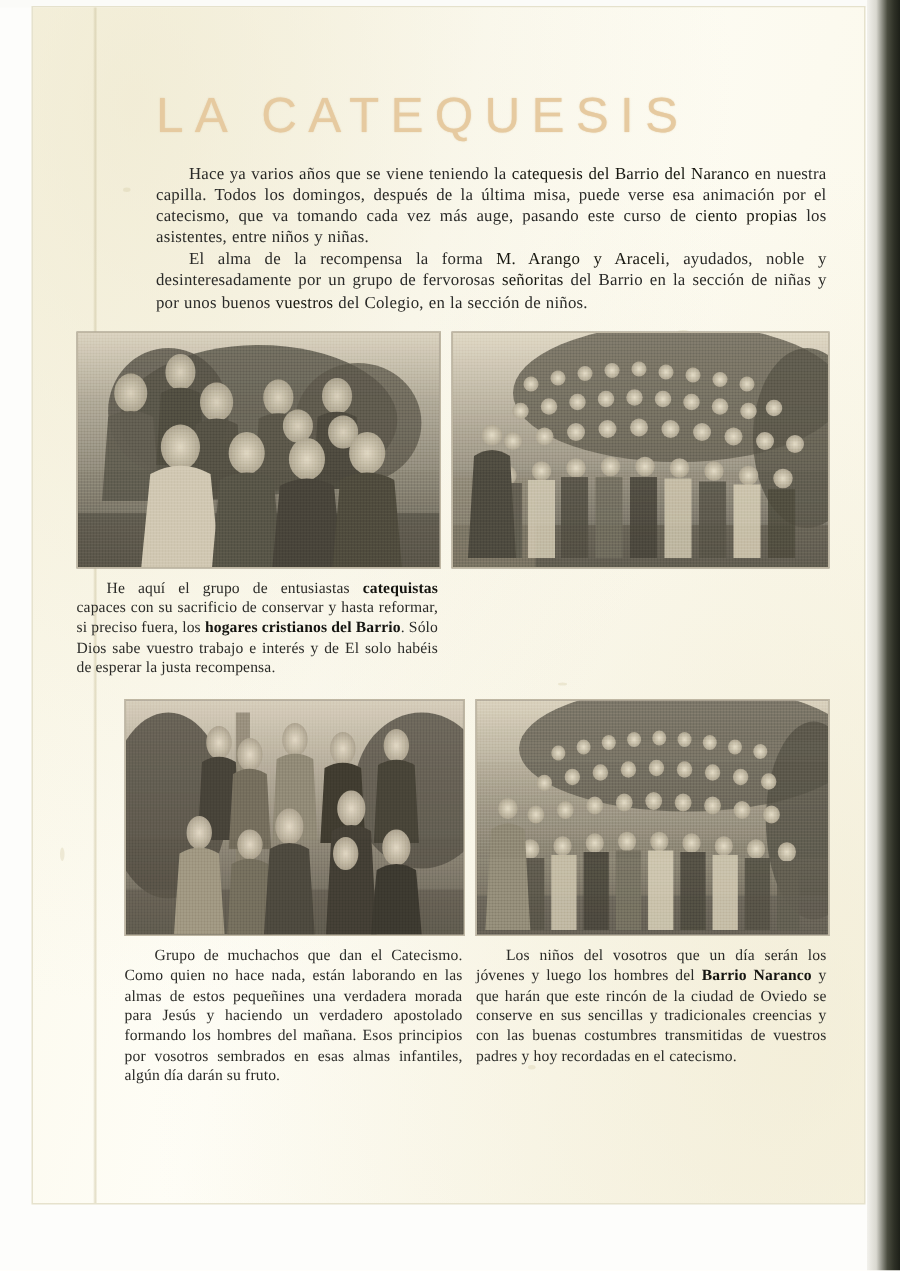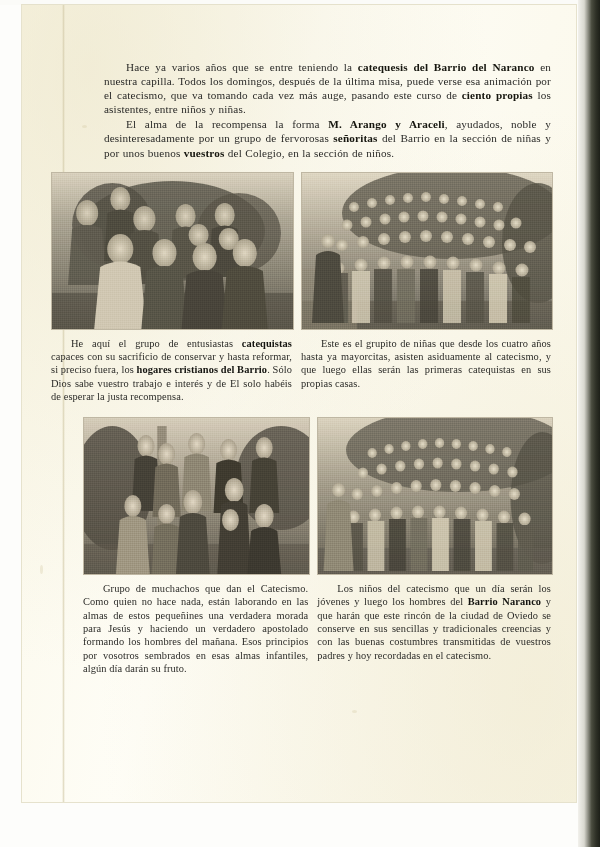--- a/index.html
+++ b/index.html
@@ -97,21 +97,21 @@
   p.para {
     margin: 0 0 1px 0;
     font-size: 11.2px;
     line-height: 14.1px;
     text-align: justify;
     text-indent: 22px;
     color: #2a2a28;
     letter-spacing: 0.15px;
     word-spacing: 0.4px;
   }
-  p.para b { font-weight: 700; color: #16160f; }
+  p.para b { font-weight: 400; color: #16160f; }
 
   
   .row {
     display: flex;
     gap: 9px;
     margin-top: 12px;
   }
   .cell { width: 245.5px; }
   .cell.left  { width: 241px; }
   .cell.right { width: 250px; }
@@ -162,23 +162,24 @@
     <div class="gutter"></div>
     <div class="paper-speck" style="left:60px;  top:120px; width:5px;  height:3px;"></div>
     <div class="paper-speck" style="left:430px; top:215px; width:7px;  height:2px;"></div>
     <div class="paper-speck" style="left:470px; top:217px; width:4px;  height:4px;"></div>
     <div class="paper-speck" style="left:350px; top:450px; width:6px;  height:2px;"></div>
     <div class="paper-speck" style="left:18px;  top:560px; width:3px;  height:9px;"></div>
     <div class="paper-speck" style="left:330px; top:705px; width:5px;  height:3px;"></div>
 
     <div id="content">
 
+      <h1 class="title">LA CATEQUESIS</h1>
 
       <div class="body-col">
-        <p class="para"><span>Hace ya varios años que se entre teniendo la </span><b>catequesis del Barrio del Naranco</b><span> en nuestra capilla. Todos los domingos, después de la última misa, puede verse esa animación por el catecismo, que va tomando cada vez más auge, pasando este curso de </span><b>ciento propias</b><span> los asistentes, entre niños y niñas.</span></p>
+        <p class="para"><span>Hace ya varios años que se viene teniendo la </span><b>catequesis del Barrio del Naranco</b><span> en nuestra capilla. Todos los domingos, después de la última misa, puede verse esa animación por el catecismo, que va tomando cada vez más auge, pasando este curso de </span><b>ciento propias</b><span> los asistentes, entre niños y niñas.</span></p>
         <p class="para"><span>El alma de la recompensa la forma </span><b>M. Arango y Araceli</b><span>, ayudados, noble y desinteresadamente por un grupo de fervorosas </span><b>señoritas</b><span> del Barrio en la sección de niñas y por unos buenos </span><b>vuestros</b><span> del Colegio, en la sección de niños.</span></p>
       </div>
 
       <div class="row">
 
         <div class="cell left">
           <div class="photo">
             <div class="sky"></div>
             <svg viewBox="0 0 240 156" preserveAspectRatio="none">
               <defs>
@@ -306,21 +307,20 @@
                   <rect x="210" y="104" width="18" height="46" fill="#474539"></rect>
                 </g>
 
                 <circle cx="26" cy="68" r="7" fill="url(#face2)"></circle>
                 <path d="M14 82 q12 -8 24 0 l4 68 h-32 z" fill="#45433b"></path>
               </g>
               <rect width="250" height="156" fill="#9c9176" opacity="0.1"></rect>
             </svg>
             <div class="grain"></div>
           </div>
-          <div class="caption"><span>Este es el grupito de niñas que desde los cuatro años hasta ya mayorcitas, asisten asiduamente al catecismo, y que luego ellas serán las primeras catequistas en sus propias casas.</span></div>
         </div>
 
       </div>
 
       <div class="row" style="margin-top:14px;margin-left:32px;">
 
         <div class="cell left">
           <div class="photo">
             <div class="sky"></div>
             <svg viewBox="0 0 240 156" preserveAspectRatio="none">
@@ -443,20 +443,20 @@
                   <rect x="191" y="105" width="18" height="48" fill="#4a4840"></rect>
                   <rect x="214" y="107" width="16" height="46" fill="#59574d"></rect>
                 </g>
                 <circle cx="22" cy="72" r="7" fill="url(#face4)"></circle>
                 <path d="M10 86 q12 -8 24 0 l4 67 h-32 z" fill="#8c8776"></path>
               </g>
               <rect width="250" height="156" fill="#9c9176" opacity="0.1"></rect>
             </svg>
             <div class="grain"></div>
           </div>
-          <div class="caption"><span>Los niños del catecismo que un día serán los jóvenes y luego los hombres del </span><b>Barrio Naranco</b><span> y que harán que este rincón de la ciudad de Oviedo se conserve en sus sencillas y tradicionales creencias y con las buenas costumbres transmitidas de vuestros padres y hoy recordadas en el catecismo.</span></div>
+          <div class="caption"><span>Los niños del vosotros que un día serán los jóvenes y luego los hombres del </span><b>Barrio Naranco</b><span> y que harán que este rincón de la ciudad de Oviedo se conserve en sus sencillas y tradicionales creencias y con las buenas costumbres transmitidas de vuestros padres y hoy recordadas en el catecismo.</span></div>
         </div>
 
       </div>
 
     </div>
   </div>
 </div>
 
 </body></html>

